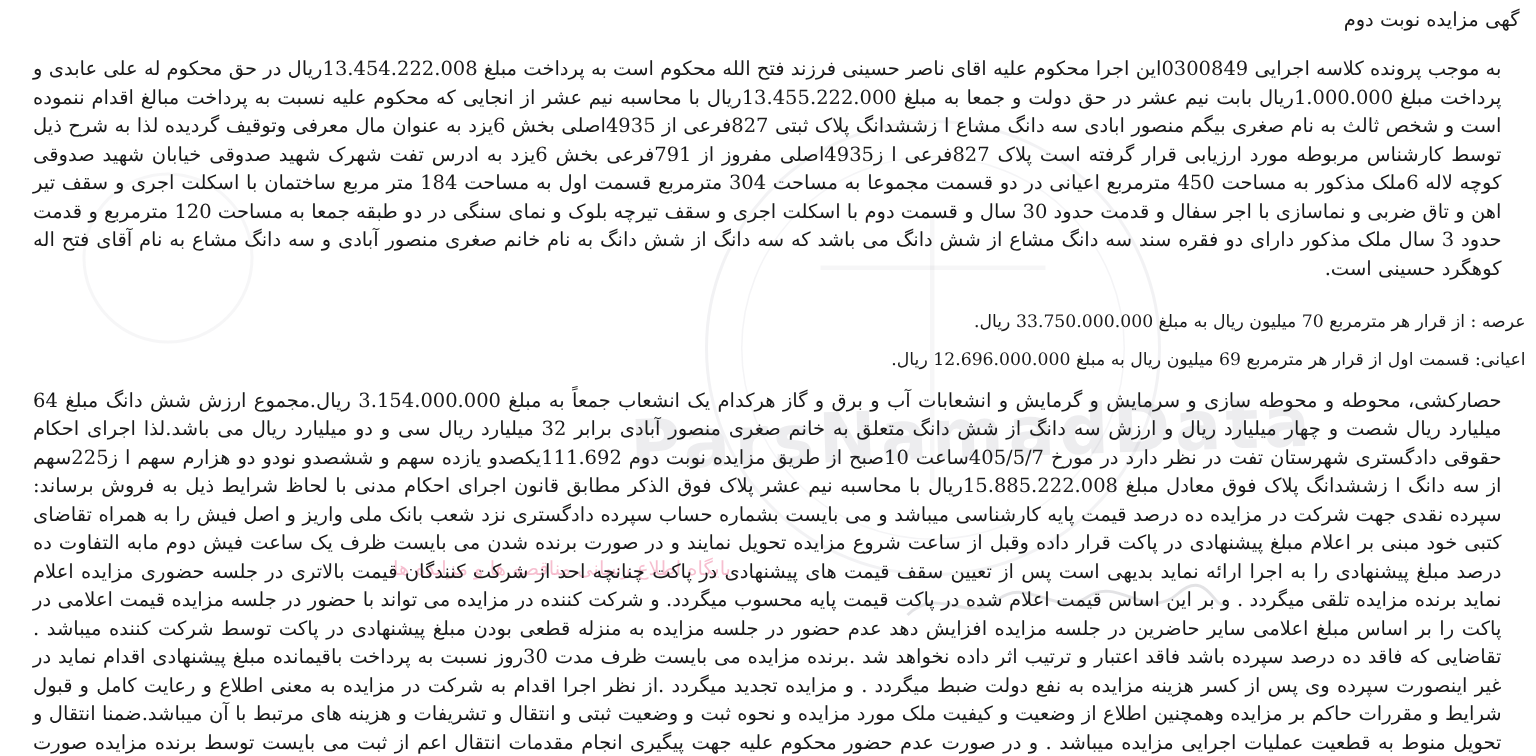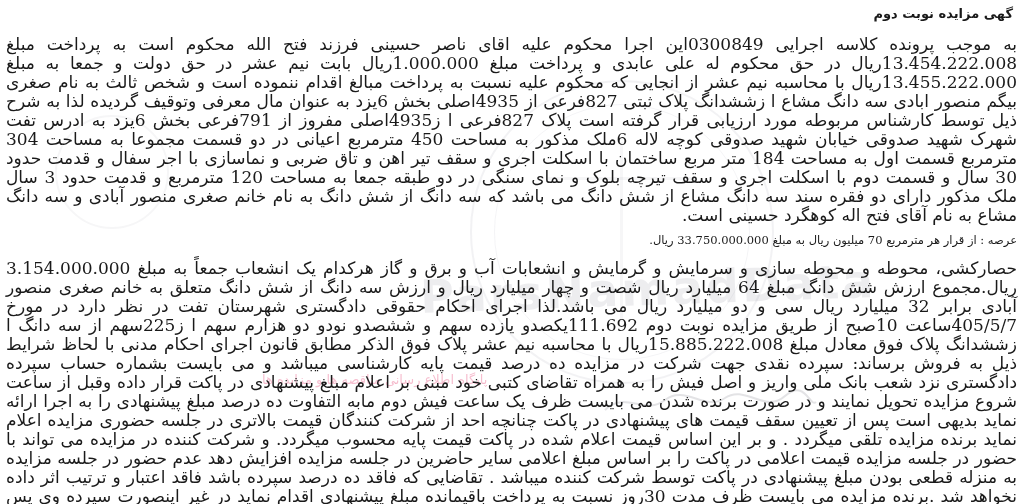--- a/index.html
+++ b/index.html
@@ -17,28 +17,28 @@
     font-family: "DejaVu Serif", "DejaVu Sans", sans-serif;
     color: #1a1a1a;
   }
   .content {
     position: relative;
     z-index: 2;
     padding: 4px 7px 0 6px;
   }
   .title {
     font-size: 13px;
-    font-weight: bold;
+    font-weight: normal;
     margin: 2px 4px 14px 0;
   }
   .para {
-    font-size: 17px;
+    font-size: 13px;
     line-height: 19px;
     text-align: justify;
-    margin: 0;
+    margin: 16px;
   }
   .val-line {
     font-size: 11.5px;
     line-height: 19px;
     margin: 6px 0 0 0;
   }
   .terms {
     margin-top: 9px;
   }
   
@@ -135,17 +135,18 @@
     </svg>
   </div>
 
   <div class="content">
     <h1 class="title">گهی مزایده نوبت دوم</h1>
 
     <p class="para">به موجب پرونده کلاسه اجرایی 0300849این اجرا محکوم علیه اقای ناصر حسینی فرزند فتح الله محکوم است به پرداخت مبلغ 13.454.222.008ریال در حق محکوم له علی عابدی و پرداخت مبلغ 1.000.000ریال بابت نیم عشر در حق دولت و جمعا به مبلغ 13.455.222.000ریال با محاسبه نیم عشر از انجایی که محکوم علیه نسبت به پرداخت مبالغ اقدام ننموده است و شخص ثالث به نام صغری بیگم منصور ابادی سه دانگ مشاع ا زششدانگ پلاک ثبتی 827فرعی از 4935اصلی بخش 6یزد به عنوان مال معرفی وتوقیف گردیده لذا به شرح ذیل توسط کارشناس مربوطه مورد ارزیابی قرار گرفته است پلاک 827فرعی ا ز4935اصلی مفروز از 791فرعی بخش 6یزد به ادرس تفت شهرک شهید صدوقی خیابان شهید صدوقی کوچه لاله 6ملک مذکور به مساحت 450 مترمربع اعیانی در دو قسمت مجموعا به مساحت 304 مترمربع قسمت اول به مساحت 184 متر مربع ساختمان با اسکلت اجری و سقف تیر اهن و تاق ضربی و نماسازی با اجر سفال و قدمت حدود 30 سال و قسمت دوم با اسکلت اجری و سقف تیرچه بلوک و نمای سنگی در دو طبقه جمعا به مساحت 120 مترمربع و قدمت حدود 3 سال ملک مذکور دارای دو فقره سند سه دانگ مشاع از شش دانگ می باشد که سه دانگ از شش دانگ به نام خانم صغری منصور آبادی و سه دانگ مشاع به نام آقای فتح اله کوهگرد حسینی است.</p>
 
 
     <p class="val-line">عرصه : از قرار هر مترمربع 70 میلیون ریال به مبلغ 33.750.000.000 ریال.</p>
+    <p class="val-line">اعیانی: قسمت اول از قرار هر مترمربع 69 میلیون ریال به مبلغ 12.696.000.000 ریال.</p>
 
     <p class="para terms">حصارکشی، محوطه و محوطه سازی و سرمایش و گرمایش و انشعابات آب و برق و گاز هرکدام یک انشعاب جمعاً به مبلغ 3.154.000.000 ریال.مجموع ارزش شش دانگ مبلغ 64 میلیارد ریال شصت و چهار میلیارد ریال و ارزش سه دانگ از شش دانگ متعلق به خانم صغری منصور آبادی برابر 32 میلیارد ریال سی و دو میلیارد ریال می باشد.لذا اجرای احکام حقوقی دادگستری شهرستان تفت در نظر دارد در مورخ 405/5/7ساعت 10صبح از طریق مزایده نوبت دوم 111.692یکصدو یازده سهم و ششصدو نودو دو هزارم سهم ا ز225سهم از سه دانگ ا زششدانگ پلاک فوق معادل مبلغ 15.885.222.008ریال با محاسبه نیم عشر پلاک فوق الذکر مطابق قانون اجرای احکام مدنی با لحاظ شرایط ذیل به فروش برساند: سپرده نقدی جهت شرکت در مزایده ده درصد قیمت پایه کارشناسی میباشد و می بایست بشماره حساب سپرده دادگستری نزد شعب بانک ملی واریز و اصل فیش را به همراه تقاضای کتبی خود مبنی بر اعلام مبلغ پیشنهادی در پاکت قرار داده وقبل از ساعت شروع مزایده تحویل نمایند و در صورت برنده شدن می بایست ظرف یک ساعت فیش دوم مابه التفاوت ده درصد مبلغ پیشنهادی را به اجرا ارائه نماید بدیهی است پس از تعیین سقف قیمت های پیشنهادی در پاکت چنانچه احد از شرکت کنندگان قیمت بالاتری در جلسه حضوری مزایده اعلام نماید برنده مزایده تلقی میگردد . و بر این اساس قیمت اعلام شده در پاکت قیمت پایه محسوب میگردد. و شرکت کننده در مزایده می تواند با حضور در جلسه مزایده قیمت اعلامی در پاکت را بر اساس مبلغ اعلامی سایر حاضرین در جلسه مزایده افزایش دهد عدم حضور در جلسه مزایده به منزله قطعی بودن مبلغ پیشنهادی در پاکت توسط شرکت کننده میباشد . تقاضایی که فاقد ده درصد سپرده باشد فاقد اعتبار و ترتیب اثر داده نخواهد شد .برنده مزایده می بایست ظرف مدت 30روز نسبت به پرداخت باقیمانده مبلغ پیشنهادی اقدام نماید در غیر اینصورت سپرده وی پس از کسر هزینه مزایده به نفع دولت ضبط میگردد . و مزایده تجدید میگردد .از نظر اجرا اقدام به شرکت در مزایده به معنی اطلاع و رعایت کامل و قبول شرایط و مقررات حاکم بر مزایده وهمچنین اطلاع از وضعیت و کیفیت ملک مورد مزایده و نحوه ثبت و وضعیت ثبتی و انتقال و تشریفات و هزینه های مرتبط با آن میباشد.ضمنا انتقال و تحویل منوط به قطعیت عملیات اجرایی مزایده میباشد . و در صورت عدم حضور محکوم علیه جهت پیگیری انجام مقدمات انتقال اعم از ثبت می بایست توسط برنده مزایده صورت گیرد . پاکتهای پیشنهاد قیمت شرکت کنندگان در مزایده راس ساعت 10صبح مورخ فوق در محل دفتر اجرای احکام حقوقی تفت بازگشایی خواهد شد متقاضیان برای اخذ اطلاعات بیشتر با عنداللزوم بازدید از مال مورد مزایده در مدت 5 روز قبل از زمان مزایده می توانند در ساعات اداری ایام غیر تعطیل به دفتر اجرای احکام حقوقی تفت مراجعه نمایند انتقال سند به خریدار منوط به قطعیت عملیات اجرایی مزایده می باشد</p>
   </div>
 
 </div>
 
 </body></html>

